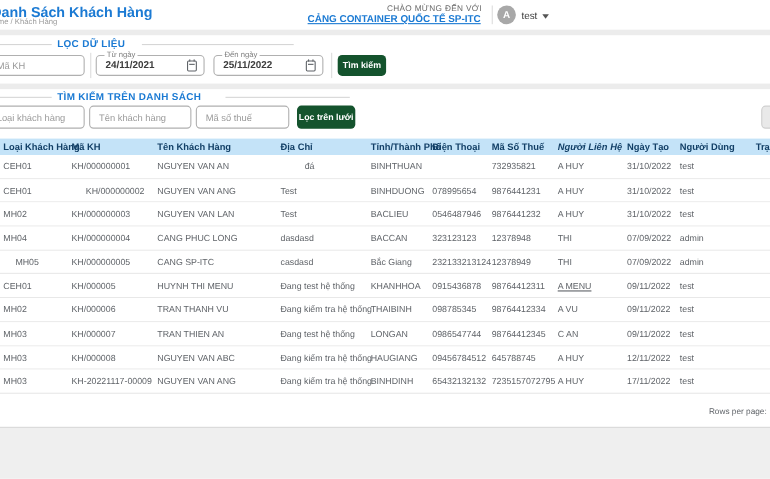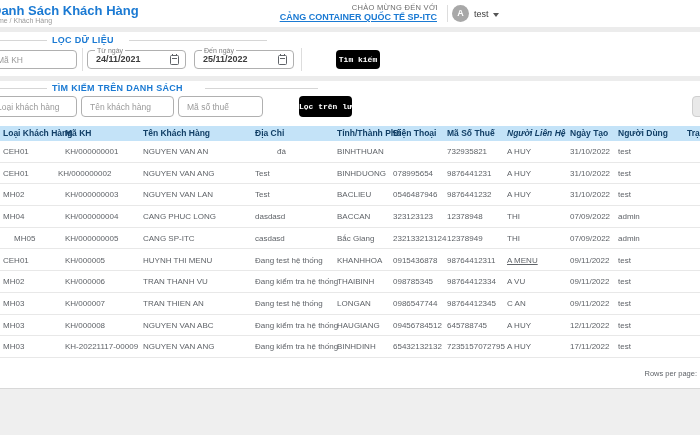--- a/index.html
+++ b/index.html
@@ -28,21 +28,21 @@
   
   .txt { position:absolute; border:1px solid #b0b0b0; border-radius:4px; background:#fff; font-size:8.5px; color:#3c3c3c; padding:0 8px; outline:none; font-family:inherit; }
   .txt::placeholder { color:#9a9a9a; opacity:1; }
   .datebox { position:absolute; border:1px solid #b0b0b0; border-radius:4px; background:#fff; }
   .datebox .flabel { position:absolute; top:-4px; left:7px; font-size:7px; color:#7d7d7d; background:#fff; padding:0 2px; line-height:7px; white-space:nowrap; }
   .datebox .dval { position:absolute; left:8px; top:0; line-height:17px; font-size:9px; font-weight:bold; color:#3c3c3c; }
   .cal { position:absolute; right:6px; top:4px; width:9px; height:10px; border:1px solid #5f6368; border-radius:1.5px; }
   .cal::before { content:""; position:absolute; left:1px; right:1px; top:2px; height:1px; background:#5f6368; }
   .cal::after { content:""; position:absolute; top:-2.5px; left:1px; width:1px; height:2px; background:#5f6368; box-shadow:4px 0 0 #5f6368; }
   .vdiv { position:absolute; width:1px; background:#ddd; }
-  .btn { position:absolute; background:#000000; color:#fff; border:none; border-radius:4px; font-size:8px; font-weight:bold; font-family:Liberation Mono, monospace; cursor:pointer; white-space:nowrap;margin-left:29px; }
+  .btn { position:absolute; background:#14532d; color:#fff; border:none; border-radius:4px; font-size:8px; font-weight:bold; font-family:Liberation Sans, sans-serif; cursor:pointer; white-space:nowrap; }
   .cutbtn { position:absolute; left:692px; top:96px; width:16px; height:21px; background:#e9e9e9; border:1px solid #cfcfcf; border-radius:4px; }
 
   
   .thead { position:absolute; left:0; top:126px; width:700px; height:15px; background:#c4e3f8; }
   .th { position:absolute; top:0; line-height:15px; font-size:8.5px; font-weight:bold; color:#123f66; white-space:nowrap; }
   .tbody { position:absolute; left:0; top:141px; width:700px; height:217px; }
   .tr { position:absolute; left:0; width:700px; height:21.7px; border-bottom:1px solid #e8e8e8; background:#fff; }
   .td { position:absolute; top:0; line-height:21px; font-size:8px; color:#5f6368; white-space:nowrap; }
 
   .rpp { position:absolute; right:3px; top:369px; font-size:7.5px; color:#5f6368; white-space:nowrap; }
@@ -117,21 +117,21 @@
           <span class="td" style="left: 237px; margin-left: 40px;">đá</span>
           <span class="td" style="left: 337px;">BINHTHUAN</span>
           <span class="td" style="left: 393px; margin-top: 48px;">04764234</span>
           <span class="td" style="left: 447px;">732935821</span>
           <span class="td" style="left: 507px;">A HUY</span>
           <span class="td" style="left: 570px;">31/10/2022</span>
           <span class="td" style="left: 618px;">test</span>
         </div>
         <div class="tr" style="top: 21.7px;">
           <span class="td" style="left: 3px;">CEH01</span>
-          <span class="td" style="left: 58px;">KH/000000002</span>
+          <span class="td" style="left: 78px;">KH/000000002</span>
           <span class="td" style="left: 143px;">NGUYEN VAN ANG</span>
           <span class="td" style="left: 255px;">Test</span>
           <span class="td" style="left: 337px;">BINHDUONG</span>
           <span class="td" style="left: 393px;">078995654</span>
           <span class="td" style="left: 447px;">9876441231</span>
           <span class="td" style="left: 507px;">A HUY</span>
           <span class="td" style="left: 570px;">31/10/2022</span>
           <span class="td" style="left: 618px;">test</span>
         </div>
         <div class="tr" style="top: 43.4px;">

